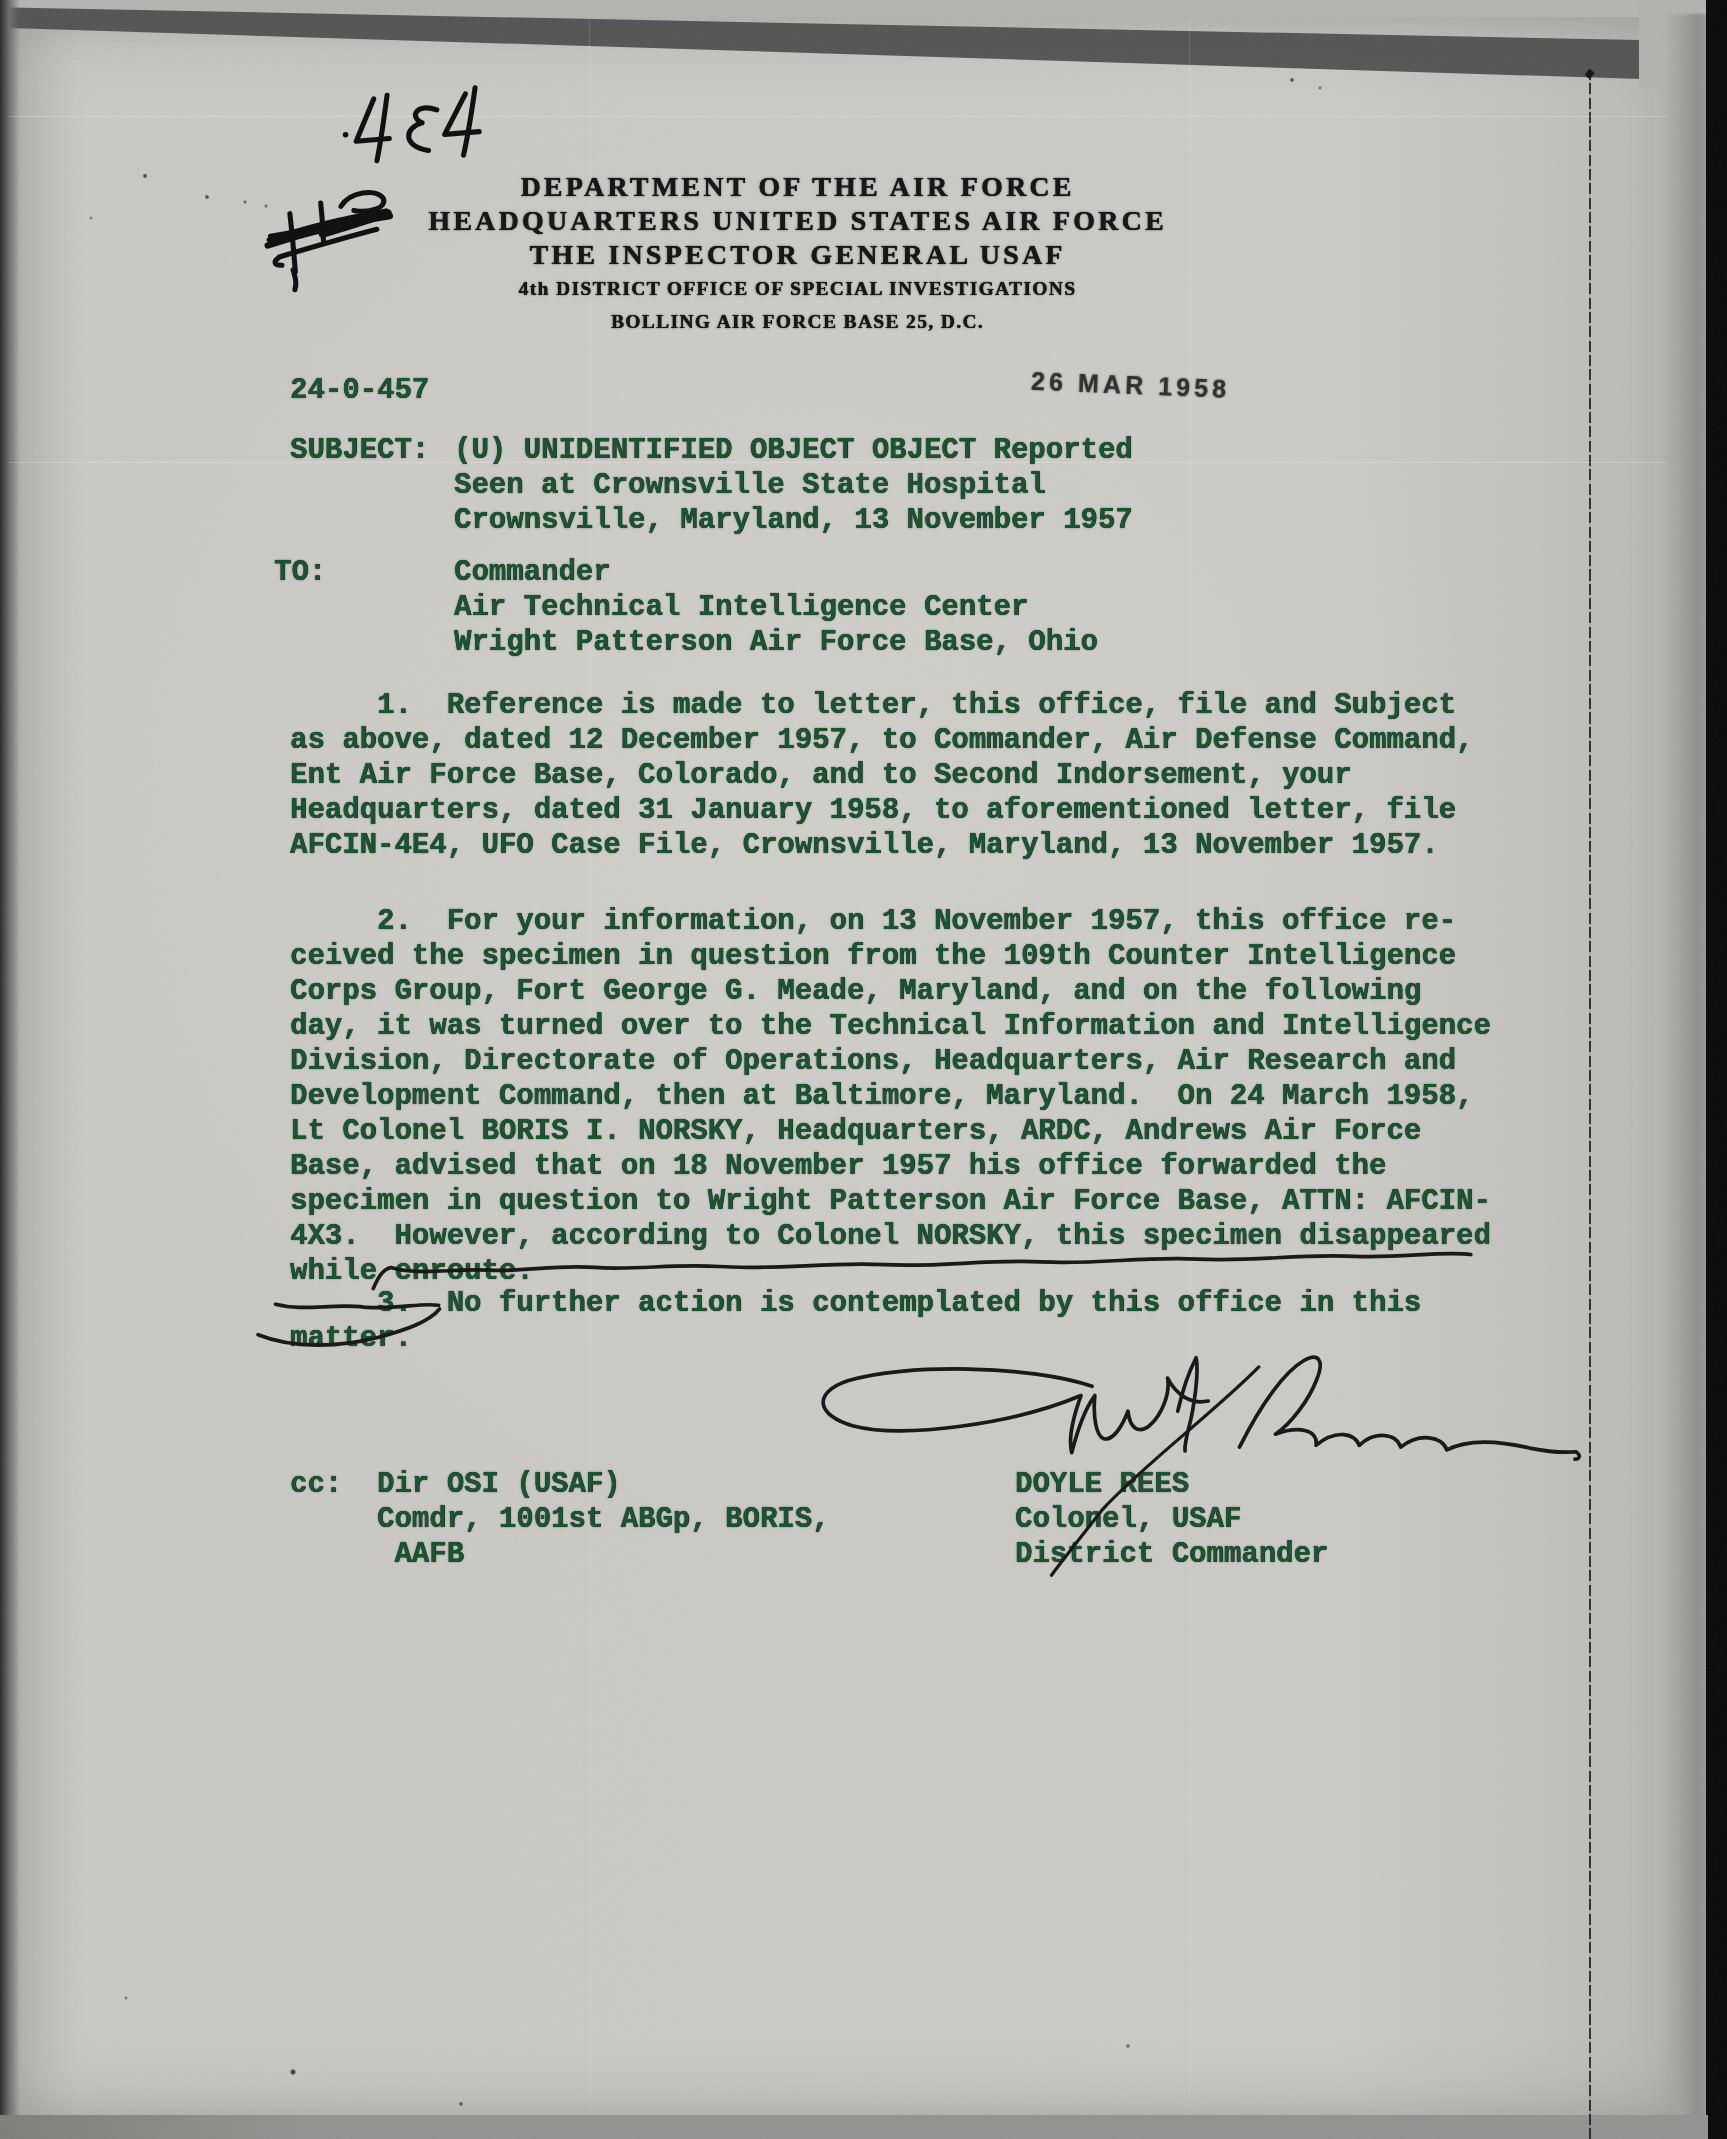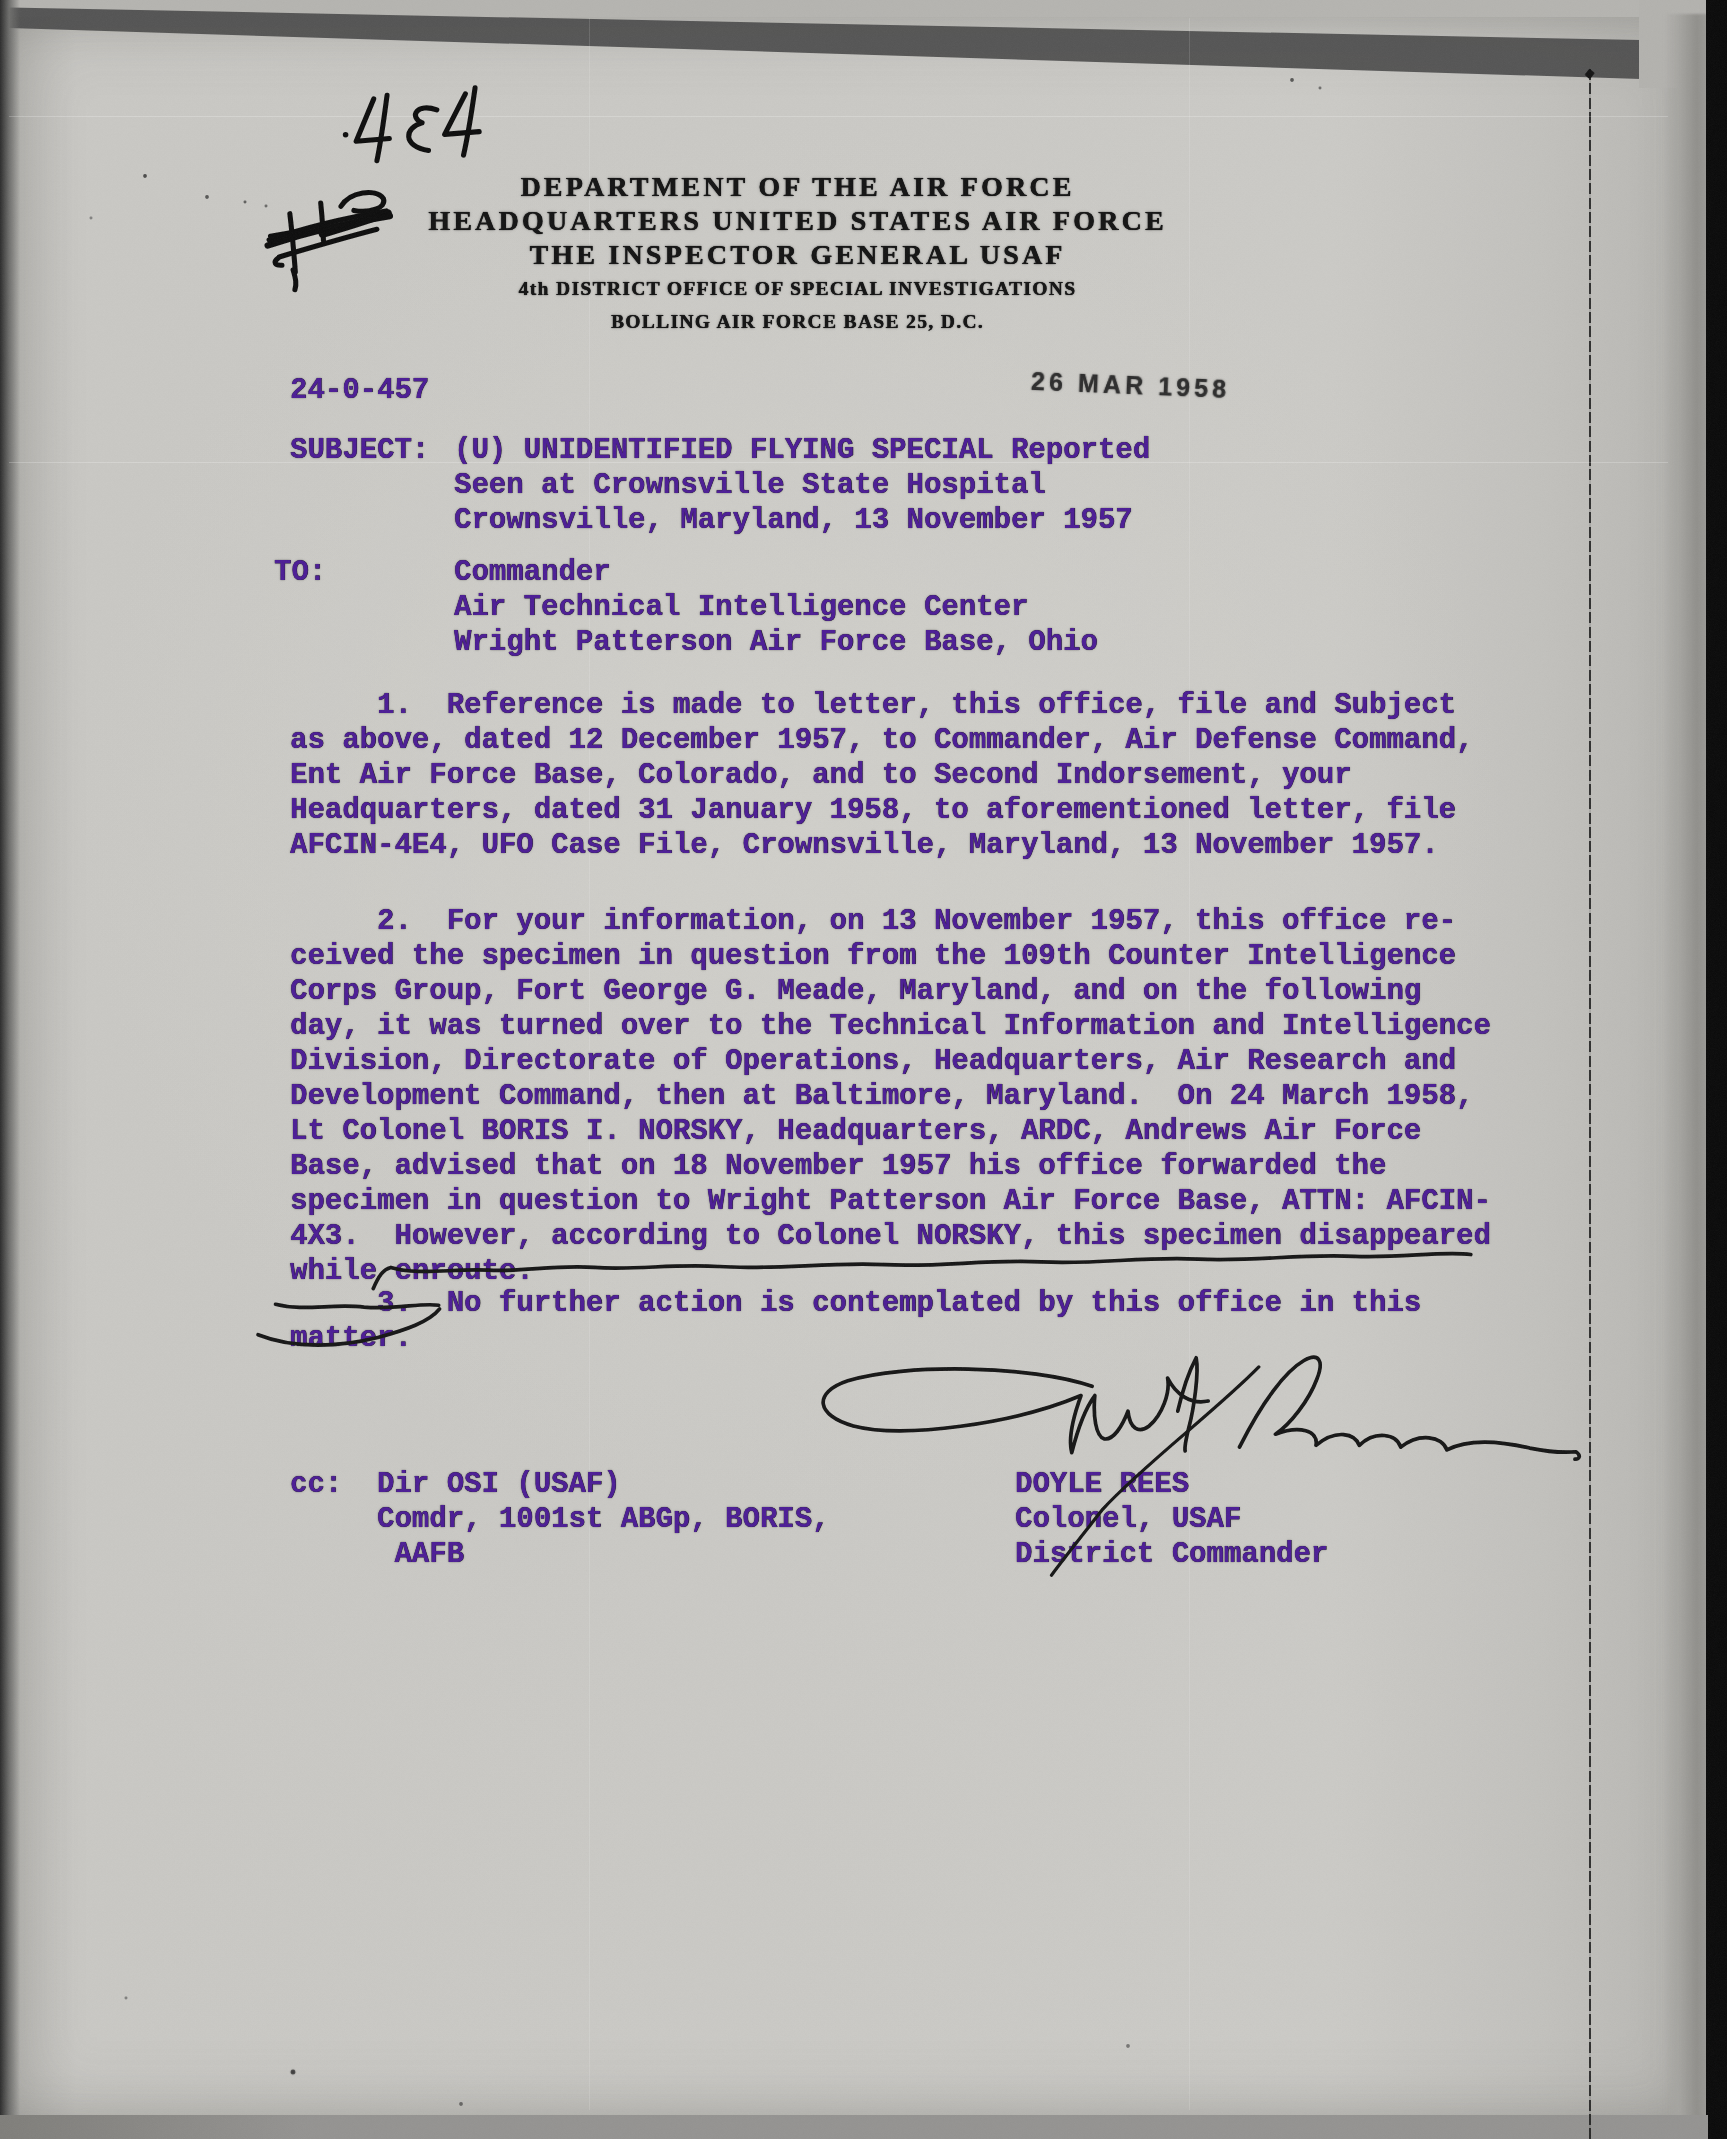--- a/index.html
+++ b/index.html
@@ -57,21 +57,21 @@
       1319px 87px 0.5px 0.5px rgba(50,50,50,.6),
       793px 601px 0.5px 0.5px rgba(60,60,60,.45),
       292px 2071px 0.9px 1.4px rgba(30,30,30,.8),
       460px 2103px 0.5px 0.9px rgba(45,45,45,.6),
       1127px 2045px 0.5px 0.9px rgba(50,50,50,.55),
       125px 1997px 0.5px 0.5px rgba(55,55,55,.5);
   }
   
   .ink{filter:blur(0.3px);}
   .type{
-    position:absolute;color:#4c1d95;font-weight:700;font-size:29px;line-height:35px;
+    position:absolute;color:#14532d;font-weight:700;font-size:29px;line-height:35px;
     letter-spacing:0;white-space:pre;
     text-shadow:0.3px 0 0 #1c1c1c, 0 0 0.9px rgba(15,15,15,.75), 0 0 2.8px rgba(25,25,25,.22);
   }
   .tline{white-space:pre;}
   .letterhead{
     position:absolute;left:286px;top:170px;width:1023px;text-align:center;color:#141414;
     font-family:"Liberation Serif","DejaVu Serif",serif;font-weight:700;
     text-shadow:0.3px 0 0 #141414, 0 0 1.2px rgba(10,10,10,.8), 0 0 3.2px rgba(20,20,20,.25);
   }
   .lh-big{font-size:28px;line-height:34px;letter-spacing:3.2px;}
@@ -111,21 +111,21 @@
     <div class="lh-big">HEADQUARTERS UNITED STATES AIR FORCE</div>
     <div class="lh-big">THE INSPECTOR GENERAL USAF</div>
     <div class="lh-small">4th DISTRICT OFFICE OF SPECIAL INVESTIGATIONS</div>
     <div class="lh-small">BOLLING AIR FORCE BASE 25, D.C.</div>
   </div>
 
   <div class="type ink" style="left:290px;top:373px">24-0-457</div>
   <div class="stamp">26 MAR 1958</div>
 
   <div class="type ink" style="left:290px;top:433px">SUBJECT:</div>
-  <div class="type ink" style="left:454px;top:433px"><div class="tline">(U) UNIDENTIFIED FLYING SPECIAL Reported</div><div class="tline">Seen at Crownsville State Hospital</div><div class="tline">Crownsville, Maryland, 13 November 1957</div></div>
+  <div class="type ink" style="left:454px;top:433px"><div class="tline">(U) UNIDENTIFIED OBJECT OBJECT Reported</div><div class="tline">Seen at Crownsville State Hospital</div><div class="tline">Crownsville, Maryland, 13 November 1957</div></div>
 
   <div class="type ink" style="left:274px;top:555px">TO:</div>
   <div class="type ink" style="left:454px;top:555px"><div class="tline">Commander</div><div class="tline">Air Technical Intelligence Center</div><div class="tline">Wright Patterson Air Force Base, Ohio</div></div>
 
   <div class="type ink" style="left:290px;top:688px"><div class="tline">     1.  Reference is made to letter, this office, file and Subject</div><div class="tline">as above, dated 12 December 1957, to Commander, Air Defense Command,</div><div class="tline">Ent Air Force Base, Colorado, and to Second Indorsement, your</div><div class="tline">Headquarters, dated 31 January 1958, to aforementioned letter, file</div><div class="tline">AFCIN-4E4, UFO Case File, Crownsville, Maryland, 13 November 1957.</div></div>
   <div class="type ink" style="left:290px;top:904px"><div class="tline">     2.  For your information, on 13 November 1957, this office re-</div><div class="tline">ceived the specimen in question from the 109th Counter Intelligence</div><div class="tline">Corps Group, Fort George G. Meade, Maryland, and on the following</div><div class="tline">day, it was turned over to the Technical Information and Intelligence</div><div class="tline">Division, Directorate of Operations, Headquarters, Air Research and</div><div class="tline">Development Command, then at Baltimore, Maryland.  On 24 March 1958,</div><div class="tline">Lt Colonel BORIS I. NORSKY, Headquarters, ARDC, Andrews Air Force</div><div class="tline">Base, advised that on 18 November 1957 his office forwarded the</div><div class="tline">specimen in question to Wright Patterson Air Force Base, ATTN: AFCIN-</div><div class="tline">4X3.  However, according to Colonel NORSKY, this specimen disappeared</div><div class="tline">while enroute.</div></div>
   <div class="type ink" style="left:290px;top:1286px"><div class="tline">     3.  No further action is contemplated by this office in this</div><div class="tline">matter.</div></div>
 
   <div class="type ink" style="left:290px;top:1467px"><div class="tline">cc:  Dir OSI (USAF)</div><div class="tline">     Comdr, 1001st ABGp, BORIS,</div><div class="tline">      AAFB</div></div>
   <div class="type ink" style="left:1015px;top:1467px"><div class="tline">DOYLE REES</div><div class="tline">Colonel, USAF</div><div class="tline">District Commander</div></div>

